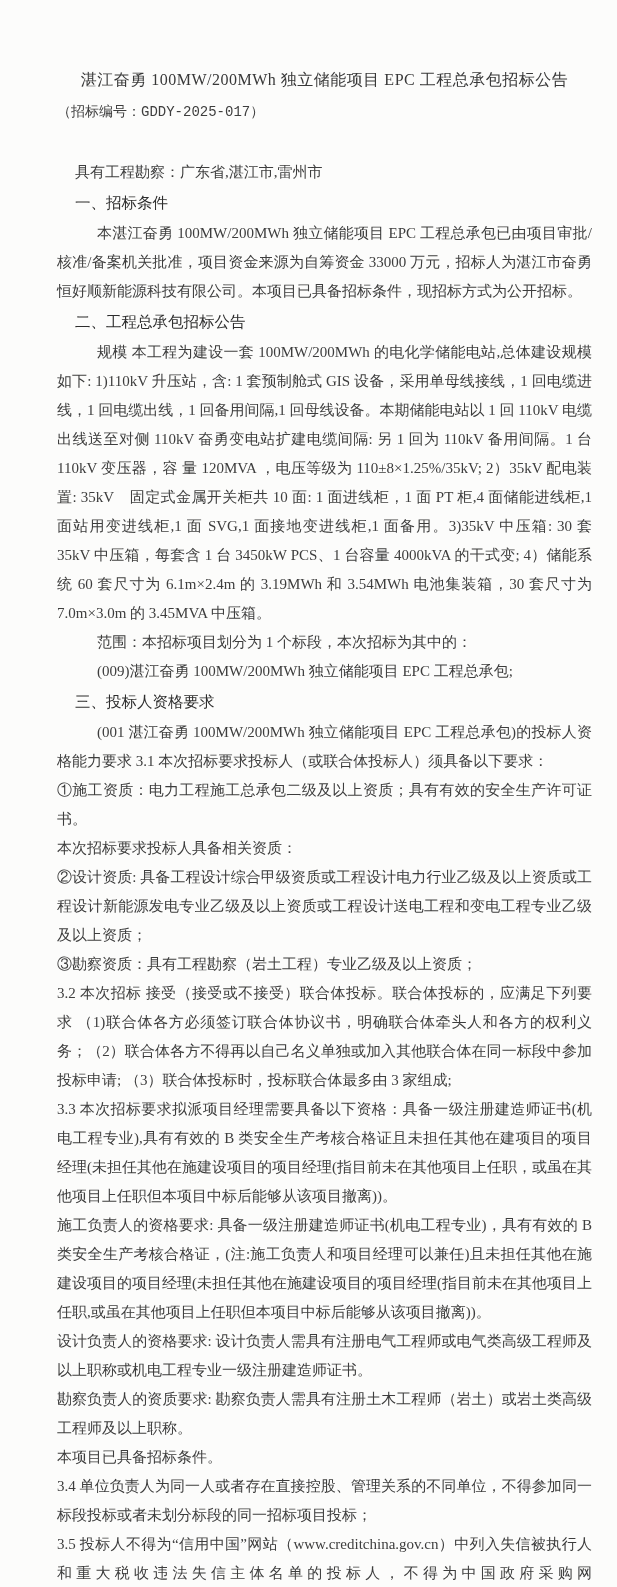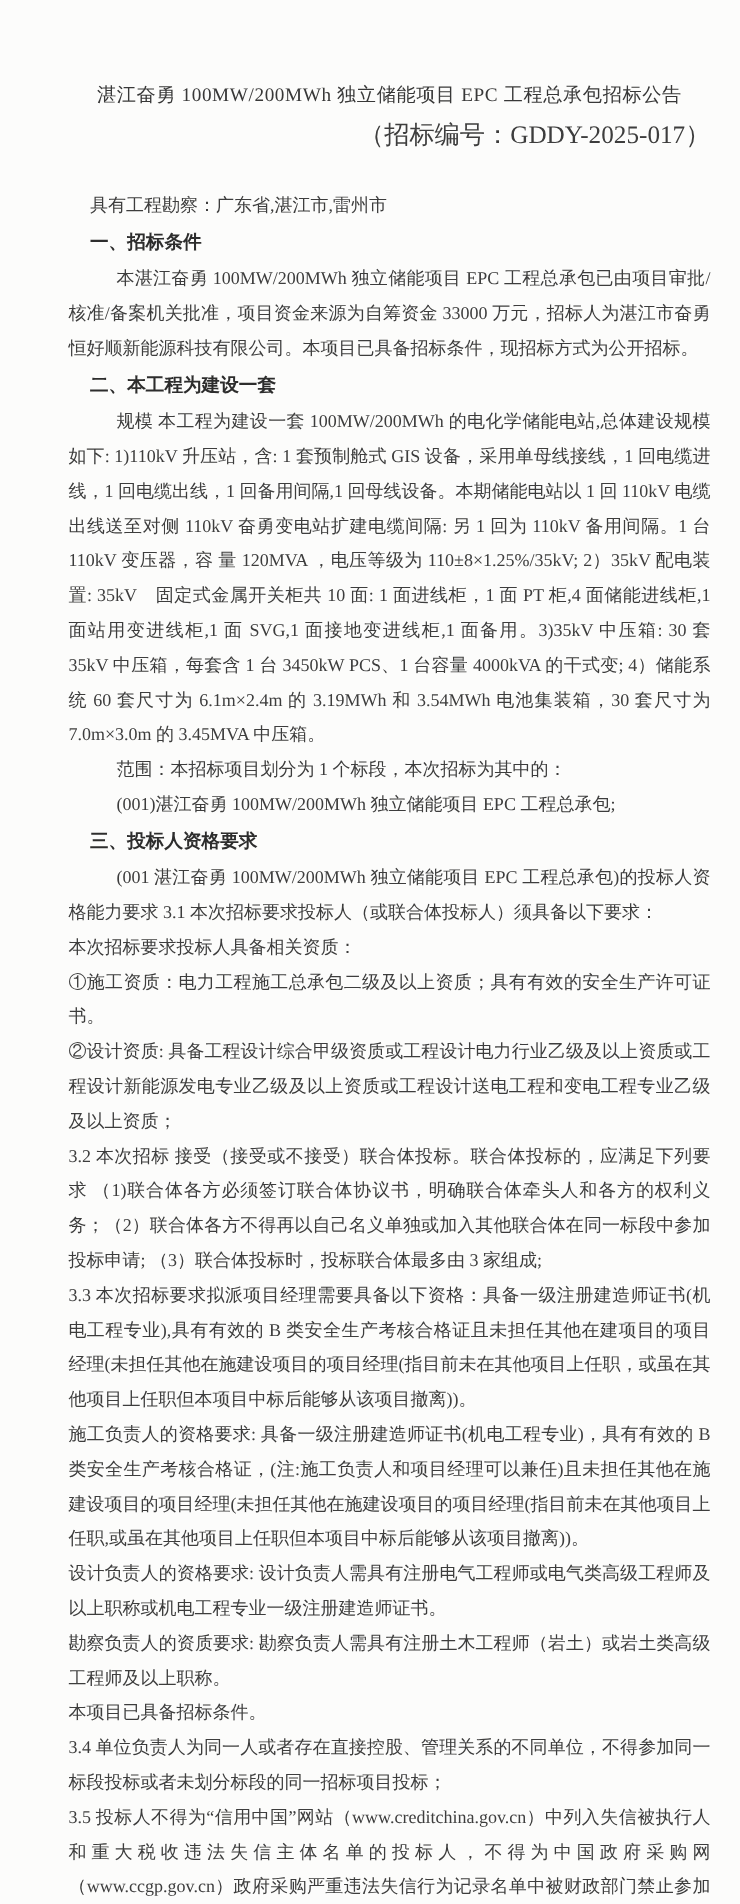--- a/index.html
+++ b/index.html
@@ -22,35 +22,36 @@
   .doc-title {
     text-align: center;
     font-size: 16px;
     line-height: 32px;
     font-weight: 500;
     color: #383838;
     letter-spacing: 0.5px;
   }
 
   .doc-subtitle {
-    text-align: right;
-    font-size: 21px;
+    text-align: left;
+    font-size: 14px;
     line-height: 32px;
     color: #3d3d3d;
     margin-bottom: 30px;
+    font-family: Liberation Mono, monospace;
   }
 
   .location-line {
     padding-left: 18px;
     margin-top: 24px;
   }
 
   .sec-heading {
     font-family: "Liberation Sans", sans-serif;
-    font-weight: 700;
+    font-weight: 400;
     font-size: 15.5px;
     color: #2d2d2d;
     padding-left: 18px;
     margin: 1px 0;
     line-height: 30px;
   }
 
   .para {
     text-align: justify;
     margin: 0;
@@ -64,30 +65,31 @@
 <div class="page">
 
   <div class="doc-title">湛江奋勇 100MW/200MWh 独立储能项目 EPC 工程总承包招标公告</div>
   <div class="doc-subtitle">（招标编号：GDDY-2025-017）</div>
 
   <div class="location-line">具有工程勘察：广东省,湛江市,雷州市</div>
 
   <div class="sec-heading">一、招标条件</div>
   <p class="para indent">本湛江奋勇 100MW/200MWh 独立储能项目 EPC 工程总承包已由项目审批/核准/备案机关批准，项目资金来源为自筹资金 33000 万元，招标人为湛江市奋勇恒好顺新能源科技有限公司。本项目已具备招标条件，现招标方式为公开招标。</p>
 
-  <div class="sec-heading">二、本工程为建设一套</div>
+  <div class="sec-heading">二、工程总承包招标公告</div>
   <p class="para indent">规模 本工程为建设一套 100MW/200MWh 的电化学储能电站,总体建设规模如下: 1)110kV 升压站，含: 1 套预制舱式 GIS 设备，采用单母线接线，1 回电缆进线，1 回电缆出线，1 回备用间隔,1 回母线设备。本期储能电站以 1 回 110kV 电缆出线送至对侧 110kV 奋勇变电站扩建电缆间隔: 另 1 回为 110kV 备用间隔。1 台 110kV 变压器，容 量 120MVA ，电压等级为 110±8×1.25%/35kV; 2）35kV 配电装置: 35kV　固定式金属开关柜共 10 面: 1 面进线柜，1 面 PT 柜,4 面储能进线柜,1 面站用变进线柜,1 面 SVG,1 面接地变进线柜,1 面备用。3)35kV 中压箱: 30 套 35kV 中压箱，每套含 1 台 3450kW PCS、1 台容量 4000kVA 的干式变; 4）储能系统 60 套尺寸为 6.1m×2.4m 的 3.19MWh 和 3.54MWh 电池集装箱，30 套尺寸为 7.0m×3.0m 的 3.45MVA 中压箱。</p>
   <p class="para indent">范围：本招标项目划分为 1 个标段，本次招标为其中的：</p>
-  <p class="para indent">(001)湛江奋勇 100MW/200MWh 独立储能项目 EPC 工程总承包;</p>
+  <p class="para indent">(009)湛江奋勇 100MW/200MWh 独立储能项目 EPC 工程总承包;</p>
 
   <div class="sec-heading">三、投标人资格要求</div>
   <p class="para indent">(001 湛江奋勇 100MW/200MWh 独立储能项目 EPC 工程总承包)的投标人资格能力要求 3.1 本次招标要求投标人（或联合体投标人）须具备以下要求：</p>
+  <p class="para">①施工资质：电力工程施工总承包二级及以上资质；具有有效的安全生产许可证书。</p>
   <p class="para">本次招标要求投标人具备相关资质：</p>
-  <p class="para">①施工资质：电力工程施工总承包二级及以上资质；具有有效的安全生产许可证书。</p>
   <p class="para">②设计资质: 具备工程设计综合甲级资质或工程设计电力行业乙级及以上资质或工程设计新能源发电专业乙级及以上资质或工程设计送电工程和变电工程专业乙级及以上资质；</p>
+  <p class="para">③勘察资质：具有工程勘察（岩土工程）专业乙级及以上资质；</p>
   <p class="para">3.2 本次招标 接受（接受或不接受）联合体投标。联合体投标的，应满足下列要求 （1)联合体各方必须签订联合体协议书，明确联合体牵头人和各方的权利义务；（2）联合体各方不得再以自己名义单独或加入其他联合体在同一标段中参加投标申请; （3）联合体投标时，投标联合体最多由 3 家组成;</p>
   <p class="para">3.3 本次招标要求拟派项目经理需要具备以下资格：具备一级注册建造师证书(机电工程专业),具有有效的 B 类安全生产考核合格证且未担任其他在建项目的项目经理(未担任其他在施建设项目的项目经理(指目前未在其他项目上任职，或虽在其他项目上任职但本项目中标后能够从该项目撤离))。</p>
   <p class="para">施工负责人的资格要求: 具备一级注册建造师证书(机电工程专业)，具有有效的 B 类安全生产考核合格证，(注:施工负责人和项目经理可以兼任)且未担任其他在施建设项目的项目经理(未担任其他在施建设项目的项目经理(指目前未在其他项目上任职,或虽在其他项目上任职但本项目中标后能够从该项目撤离))。</p>
   <p class="para">设计负责人的资格要求: 设计负责人需具有注册电气工程师或电气类高级工程师及以上职称或机电工程专业一级注册建造师证书。</p>
   <p class="para">勘察负责人的资质要求: 勘察负责人需具有注册土木工程师（岩土）或岩土类高级工程师及以上职称。</p>
   <p class="para">本项目已具备招标条件。</p>
   <p class="para">3.4 单位负责人为同一人或者存在直接控股、管理关系的不同单位，不得参加同一标段投标或者未划分标段的同一招标项目投标；</p>
   <p class="para">3.5 投标人不得为“信用中国”网站（www.creditchina.gov.cn）中列入失信被执行人和重大税收违法失信主体名单的投标人，不得为中国政府采购网（www.ccgp.gov.cn）政府采购严重违法失信行为记录名单中被财政部门禁止参加政府采购活动的投标人。</p>
 
 </div>

